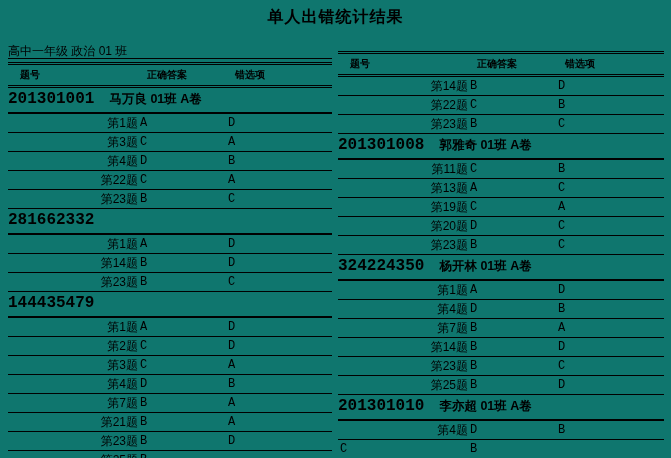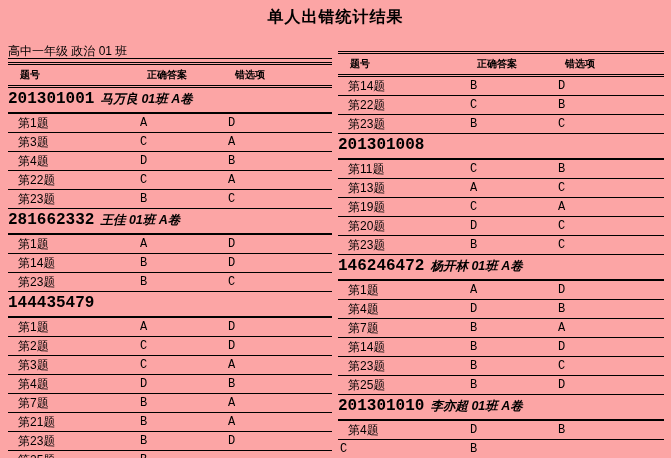--- a/index.html
+++ b/index.html
@@ -2,21 +2,21 @@
 <html><head>
 <meta charset="utf-8">
 <style>
   * { box-sizing: border-box; margin: 0; padding: 0; }
   html, body { background: #fff; }
   body {
     width: 671px; height: 458px;
     font-family: "Liberation Sans", "DejaVu Sans", sans-serif;
     color: #000; overflow: hidden; position: relative;
   }
-  .page { position: relative; width: 671px; height: 458px; overflow: hidden; background: #fca5a5; }
+  .page { position: relative; width: 671px; height: 458px; overflow: hidden; background: #0f766e; }
 
   .title {
     position: absolute; top: 7px; left: 0; width: 671px;
     text-align: center; font-weight: bold; font-size: 16px;
     letter-spacing: 1px;
   }
 
   .col { position: absolute; }
   .col-left  { left: 8px;  top: 44px; width: 324px; }
   .col-right { left: 338px; top: 51px; width: 326px; }
@@ -39,28 +39,28 @@
 
   .group-header {
     height: 26px; border-bottom: 2px solid #000;
     display: flex; align-items: flex-end; padding-bottom: 4px;
     font-weight: bold; font-size: 12.5px; white-space: nowrap;
   }
   .group-header .gid {
     font-family: "Liberation Mono", "DejaVu Sans Mono", monospace;
     font-weight: bold; font-size: 16px;
   }
-  .group-header .gname { margin-left: 6px; font-style: italic; }
+  .group-header .gname { margin-left: 15px; }
 
   .table-row {
     display: grid; grid-template-columns: 130px 88px auto;
     height: 19px; border-bottom: 1px solid #000;
     align-items: center; font-size: 12px;
   }
-  .table-row .c1 { padding-left: 10px; white-space: nowrap; }
+  .table-row .c1 { padding-left: 10px; white-space: nowrap; text-align: right; }
   .table-row .c2, .table-row .c3 {
     padding-left: 2px;
     font-family: "Liberation Mono", "DejaVu Sans Mono", monospace;
     font-size: 12px;
   }
 </style>
 </head>
 <body>
 
 <div class="page">
@@ -99,21 +99,20 @@
           <div class="c2">C</div>
           <div class="c3">A</div>
         </div>
         <div class="table-row">
           <div class="c1">第23题</div>
           <div class="c2">B</div>
           <div class="c3">C</div>
         </div>
         <div class="group-header">
           <span class="gid">281662332</span>
-          <span class="gname">王佳 01班 A卷</span>
         </div>
         <div class="table-row">
           <div class="c1">第1题</div>
           <div class="c2">A</div>
           <div class="c3">D</div>
         </div>
         <div class="table-row">
           <div class="c1">第14题</div>
           <div class="c2">B</div>
           <div class="c3">D</div>
@@ -186,20 +185,21 @@
           <div class="c2">C</div>
           <div class="c3">B</div>
         </div>
         <div class="table-row">
           <div class="c1">第23题</div>
           <div class="c2">B</div>
           <div class="c3">C</div>
         </div>
         <div class="group-header">
           <span class="gid">201301008</span>
+          <span class="gname">郭雅奇 01班 A卷</span>
         </div>
         <div class="table-row">
           <div class="c1">第11题</div>
           <div class="c2">C</div>
           <div class="c3">B</div>
         </div>
         <div class="table-row">
           <div class="c1">第13题</div>
           <div class="c2">A</div>
           <div class="c3">C</div>
@@ -213,21 +213,21 @@
           <div class="c1">第20题</div>
           <div class="c2">D</div>
           <div class="c3">C</div>
         </div>
         <div class="table-row">
           <div class="c1">第23题</div>
           <div class="c2">B</div>
           <div class="c3">C</div>
         </div>
         <div class="group-header">
-          <span class="gid">146246472</span>
+          <span class="gid">324224350</span>
           <span class="gname">杨开林 01班 A卷</span>
         </div>
         <div class="table-row">
           <div class="c1">第1题</div>
           <div class="c2">A</div>
           <div class="c3">D</div>
         </div>
         <div class="table-row">
           <div class="c1">第4题</div>
           <div class="c2">D</div>

